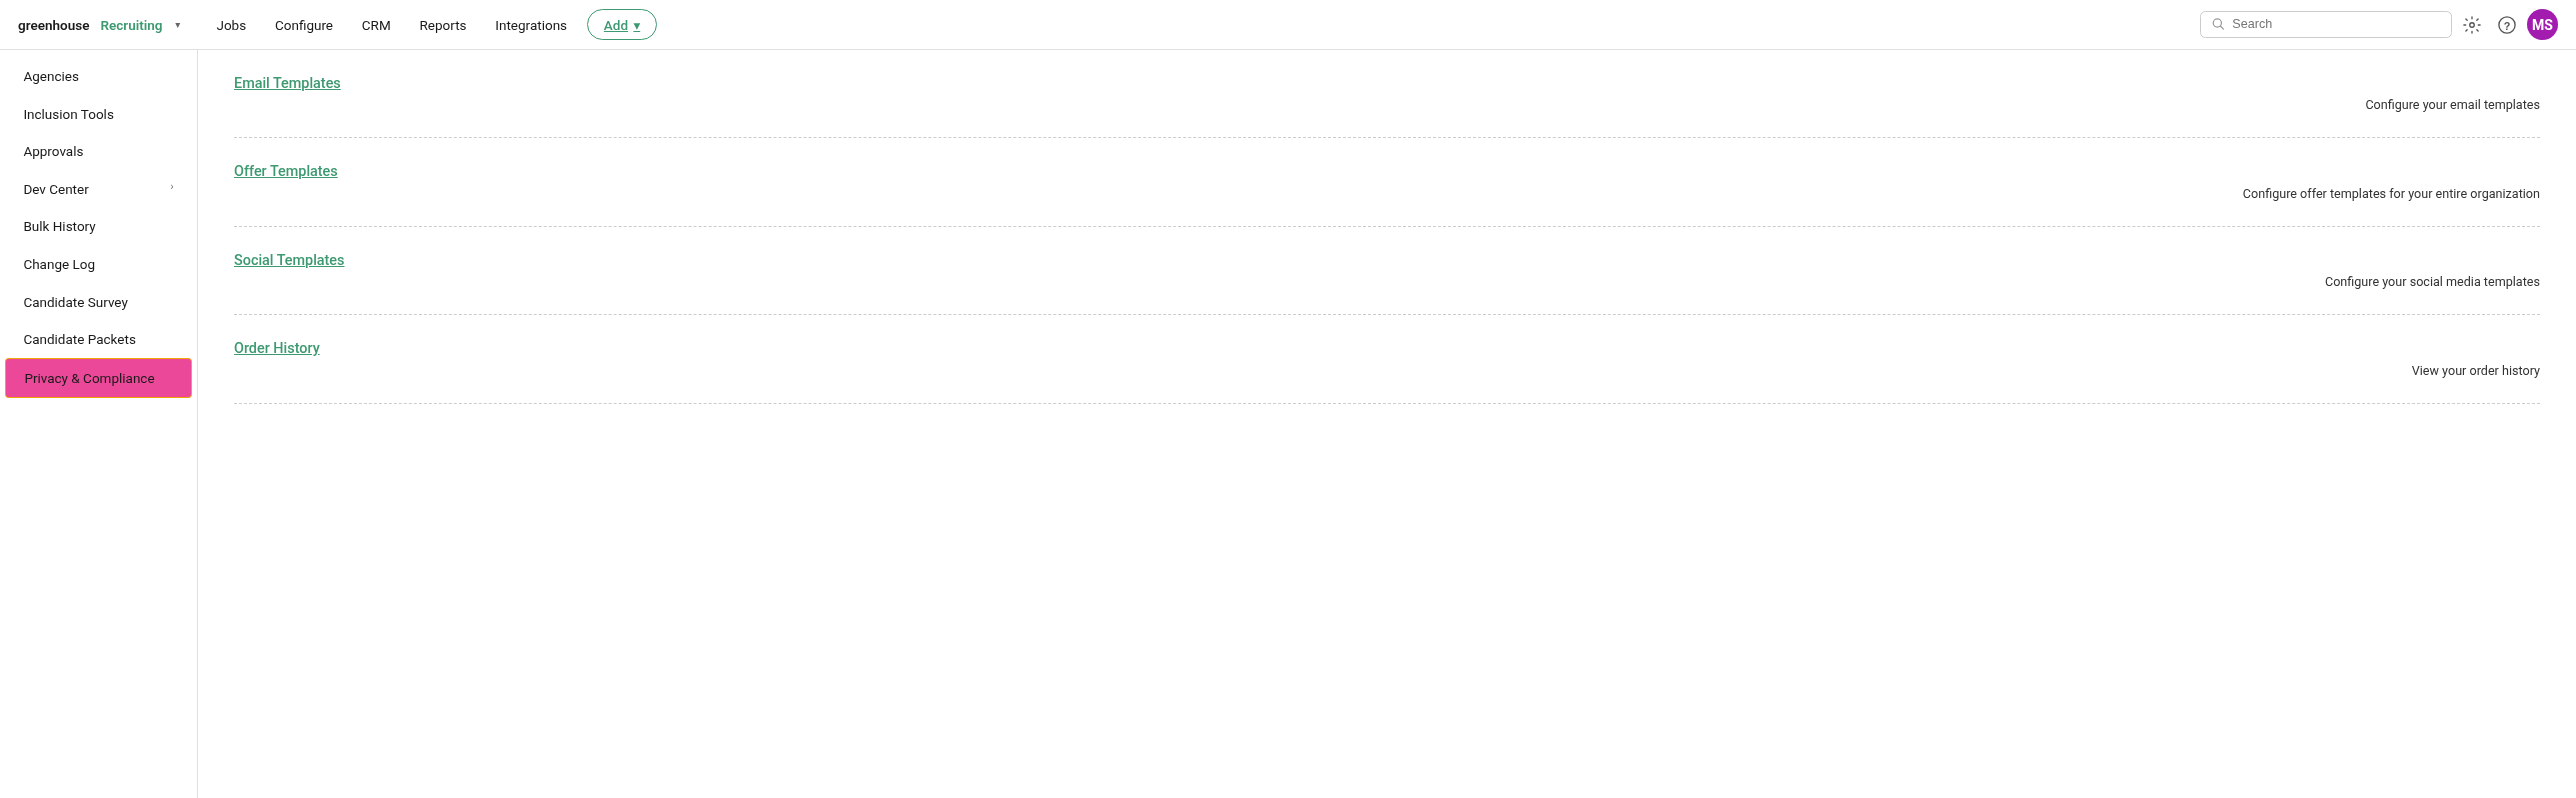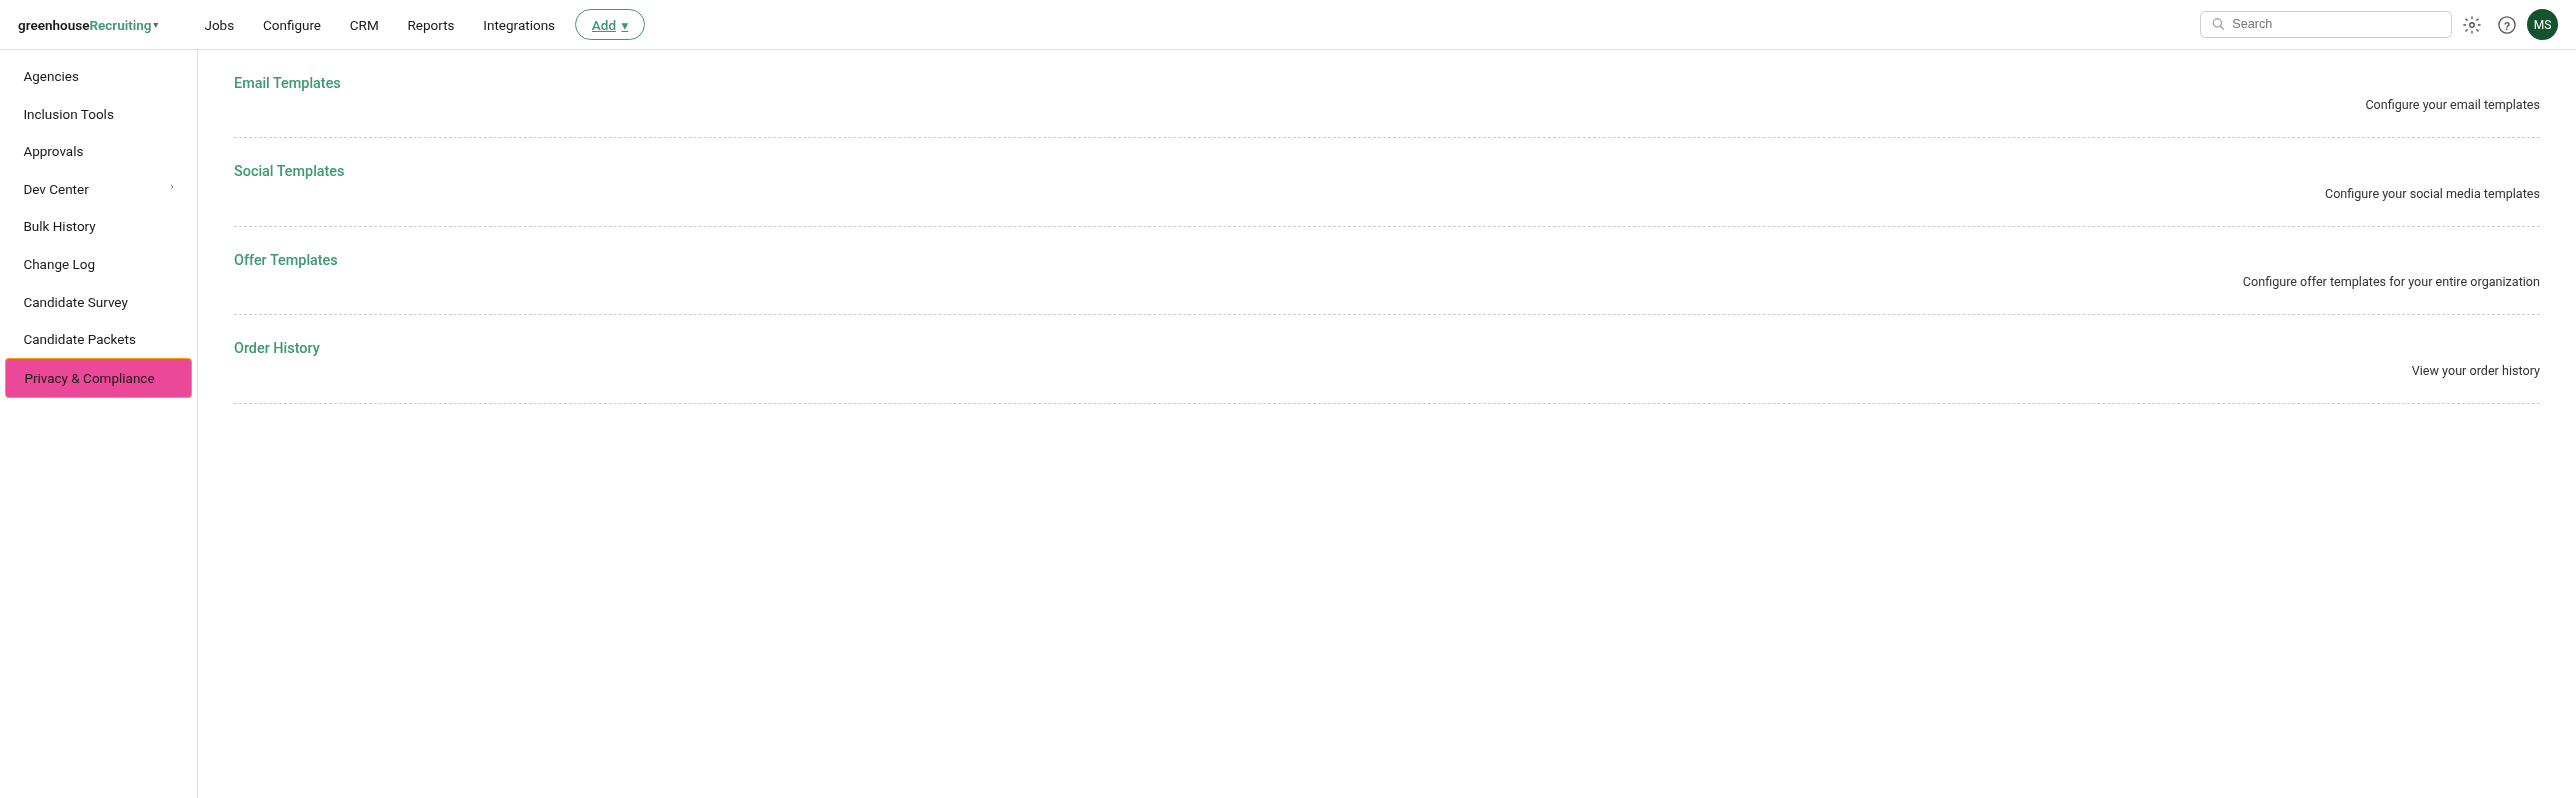--- a/index.html
+++ b/index.html
@@ -11,22 +11,22 @@
       align-items: center;
       height: 50px;
       padding: 0 18px;
       border-bottom: 0.9px solid #e0e0e0;
       background: #fff;
       gap: 3.6px;
     }
     .nav-logo {
       display: flex;
       align-items: center;
-      gap: 0;
-      margin-right: 30px;
+      gap: 11px;
+      margin-right: 20px;
       cursor: pointer;
     }
     .nav-logo-greenhouse {
       font-size: 13.5px;
       font-weight: 600;
       color: #1a1a1a;
     }
     .nav-logo-recruiting {
       font-size: 13.5px;
       font-weight: 600;
@@ -89,27 +89,27 @@
       cursor: pointer;
       color: #555;
       font-size: 16px;
       border: none;
       background: transparent;
     }
     .nav-avatar {
       width: 31px;
       height: 31px;
       border-radius: 50%;
-      background: #14532d;
+      background: #a21caf;
       color: #fff;
       display: flex;
       align-items: center;
       justify-content: center;
-      font-size: 12px;
-      font-weight: 400;
+      font-size: 14px;
+      font-weight: 700;
       cursor: pointer;
     }
 
     
     .layout {
       display: flex;
       height: calc(100vh - 50px);
     }
 
     
@@ -154,20 +154,21 @@
       padding: 25px 0;
       border-bottom: 0.9px dashed #ccc;
     }
     .content-row:last-child {
       border-bottom: 0.9px dashed #ccc;
     }
     .content-row-link {
       color: #3d9970;
       font-size: 14.4px;
       font-weight: 500;
+      text-decoration: underline;
       cursor: pointer;
       display: inline-block;
       margin-bottom: 5.4px;
     }
     .content-row-desc {
       color: #333;
       font-size: 12.6px;
       text-align: right;
     }
   </style>
@@ -258,30 +259,30 @@
 
   <main class="main-content">
     <div class="content-list">
 
       <div class="content-row">
         <a class="content-row-link">Email Templates</a>
         <p class="content-row-desc">Configure your email templates</p>
       </div>
 
       <div class="content-row">
+        <a class="content-row-link">Offer Templates</a>
+        <p class="content-row-desc">Configure offer templates for your entire organization</p>
+      </div>
+
+      <div class="content-row">
         <a class="content-row-link">Social Templates</a>
         <p class="content-row-desc">Configure your social media templates</p>
       </div>
 
       <div class="content-row">
-        <a class="content-row-link">Offer Templates</a>
-        <p class="content-row-desc">Configure offer templates for your entire organization</p>
-      </div>
-
-      <div class="content-row">
         <a class="content-row-link">Order History</a>
         <p class="content-row-desc">View your order history</p>
       </div>
 
     </div>
   </main>
 
 </div>
 
 

